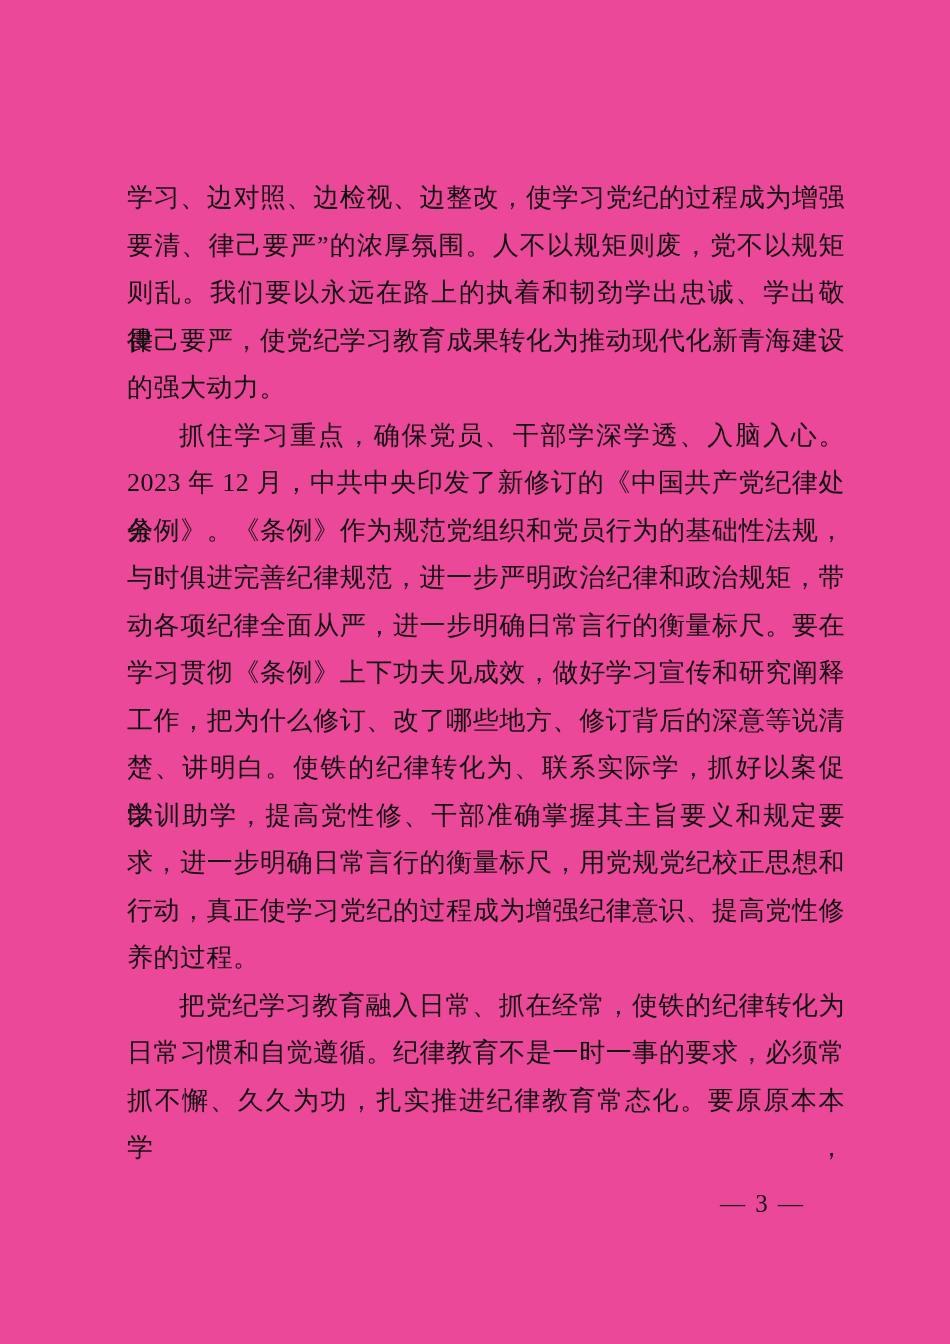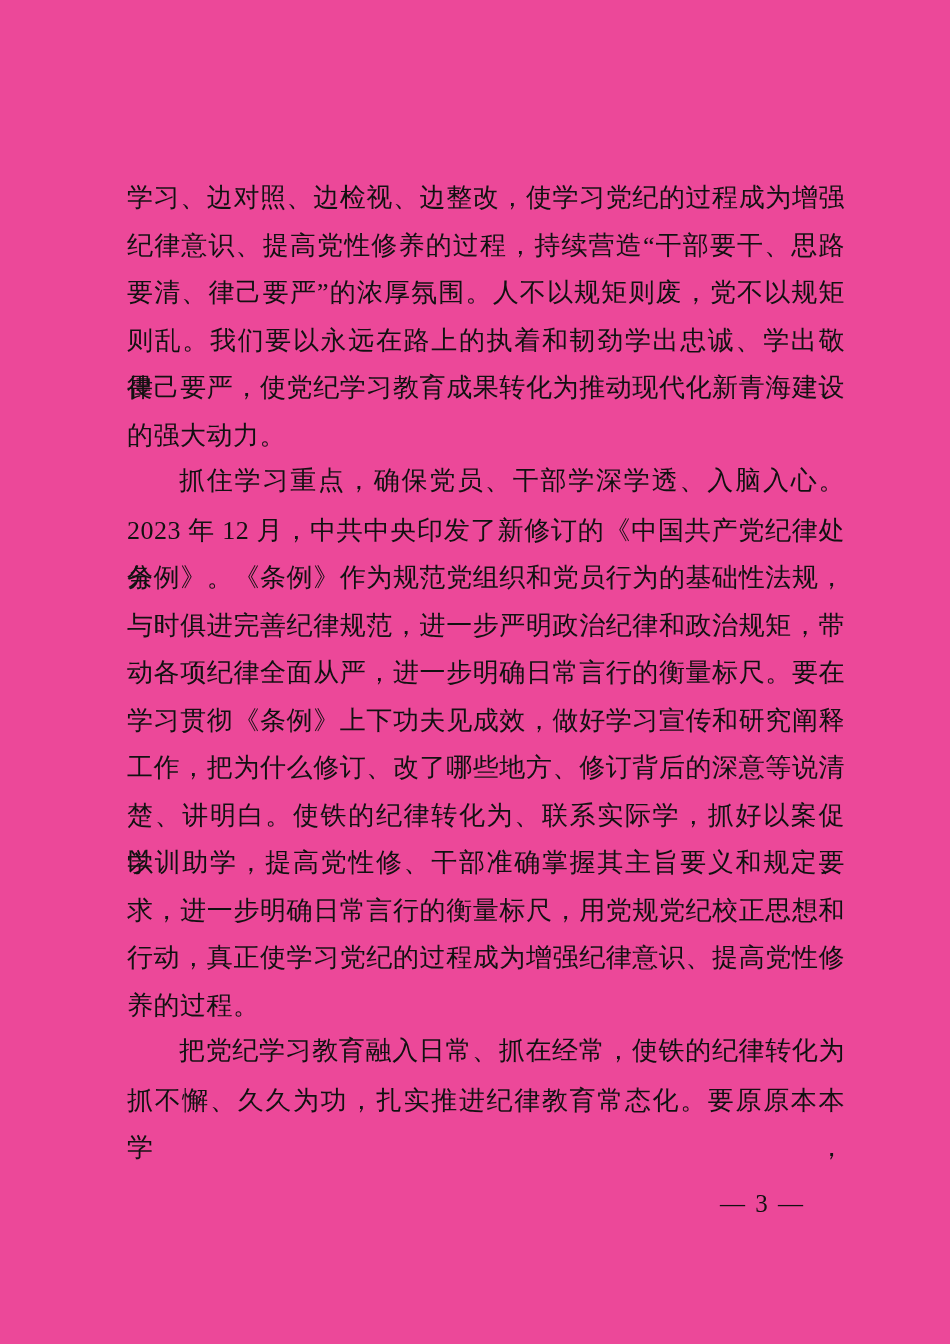--- a/index.html
+++ b/index.html
@@ -29,21 +29,20 @@
   .line {
     font-size: 26px;
     line-height: 47.5px;
     height: 47.5px;
     text-align: justify;
     text-align-last: justify;
     letter-spacing: 0.5px;
   }
   .line.indent {
     text-indent: 52px;
-    font-family: Liberation Mono, monospace;
   }
   .line.para-end {
     text-align-last: left;
   }
   .page-number {
     position: absolute;
     top: 1186px;
     right: 145px;
     font-size: 25px;
     line-height: 36px;
@@ -51,21 +50,20 @@
     color: #111111;
   }
 </style>
 </head>
 <body>
 
 <div class="page">
   <div class="doc-body">
       <div class="paragraph">
         <div class="line">学习、边对照、边检视、边整改，使学习党纪的过程成为增强</div>
-        <div class="line">纪律意识、提高党性修养的过程，持续营造“干部要干、思路</div>
         <div class="line">要清、律己要严”的浓厚氛围。人不以规矩则废，党不以规矩</div>
         <div class="line">则乱。我们要以永远在路上的执着和韧劲学出忠诚、学出敬畏、</div>
         <div class="line">律己要严，使党纪学习教育成果转化为推动现代化新青海建设</div>
         <div class="line para-end">的强大动力。</div>
       </div>
       <div class="paragraph">
         <div class="line indent">抓住学习重点，确保党员、干部学深学透、入脑入心。</div>
         <div class="line">2023 年 12 月，中共中央印发了新修订的《中国共产党纪律处分</div>
         <div class="line">条例》。《条例》作为规范党组织和党员行为的基础性法规，</div>
         <div class="line">与时俱进完善纪律规范，进一步严明政治纪律和政治规矩，带</div>
@@ -73,17 +71,18 @@
         <div class="line">学习贯彻《条例》上下功夫见成效，做好学习宣传和研究阐释</div>
         <div class="line">工作，把为什么修订、改了哪些地方、修订背后的深意等说清</div>
         <div class="line">楚、讲明白。使铁的纪律转化为、联系实际学，抓好以案促学、</div>
         <div class="line">以训助学，提高党性修、干部准确掌握其主旨要义和规定要</div>
         <div class="line">求，进一步明确日常言行的衡量标尺，用党规党纪校正思想和</div>
         <div class="line">行动，真正使学习党纪的过程成为增强纪律意识、提高党性修</div>
         <div class="line para-end">养的过程。</div>
       </div>
       <div class="paragraph">
         <div class="line indent">把党纪学习教育融入日常、抓在经常，使铁的纪律转化为</div>
+        <div class="line">日常习惯和自觉遵循。纪律教育不是一时一事的要求，必须常</div>
         <div class="line">抓不懈、久久为功，扎实推进纪律教育常态化。要原原本本学，</div>
       </div>
     </div>
   <div class="page-number">— 3 —</div>
 </div>
 
 </body></html>

